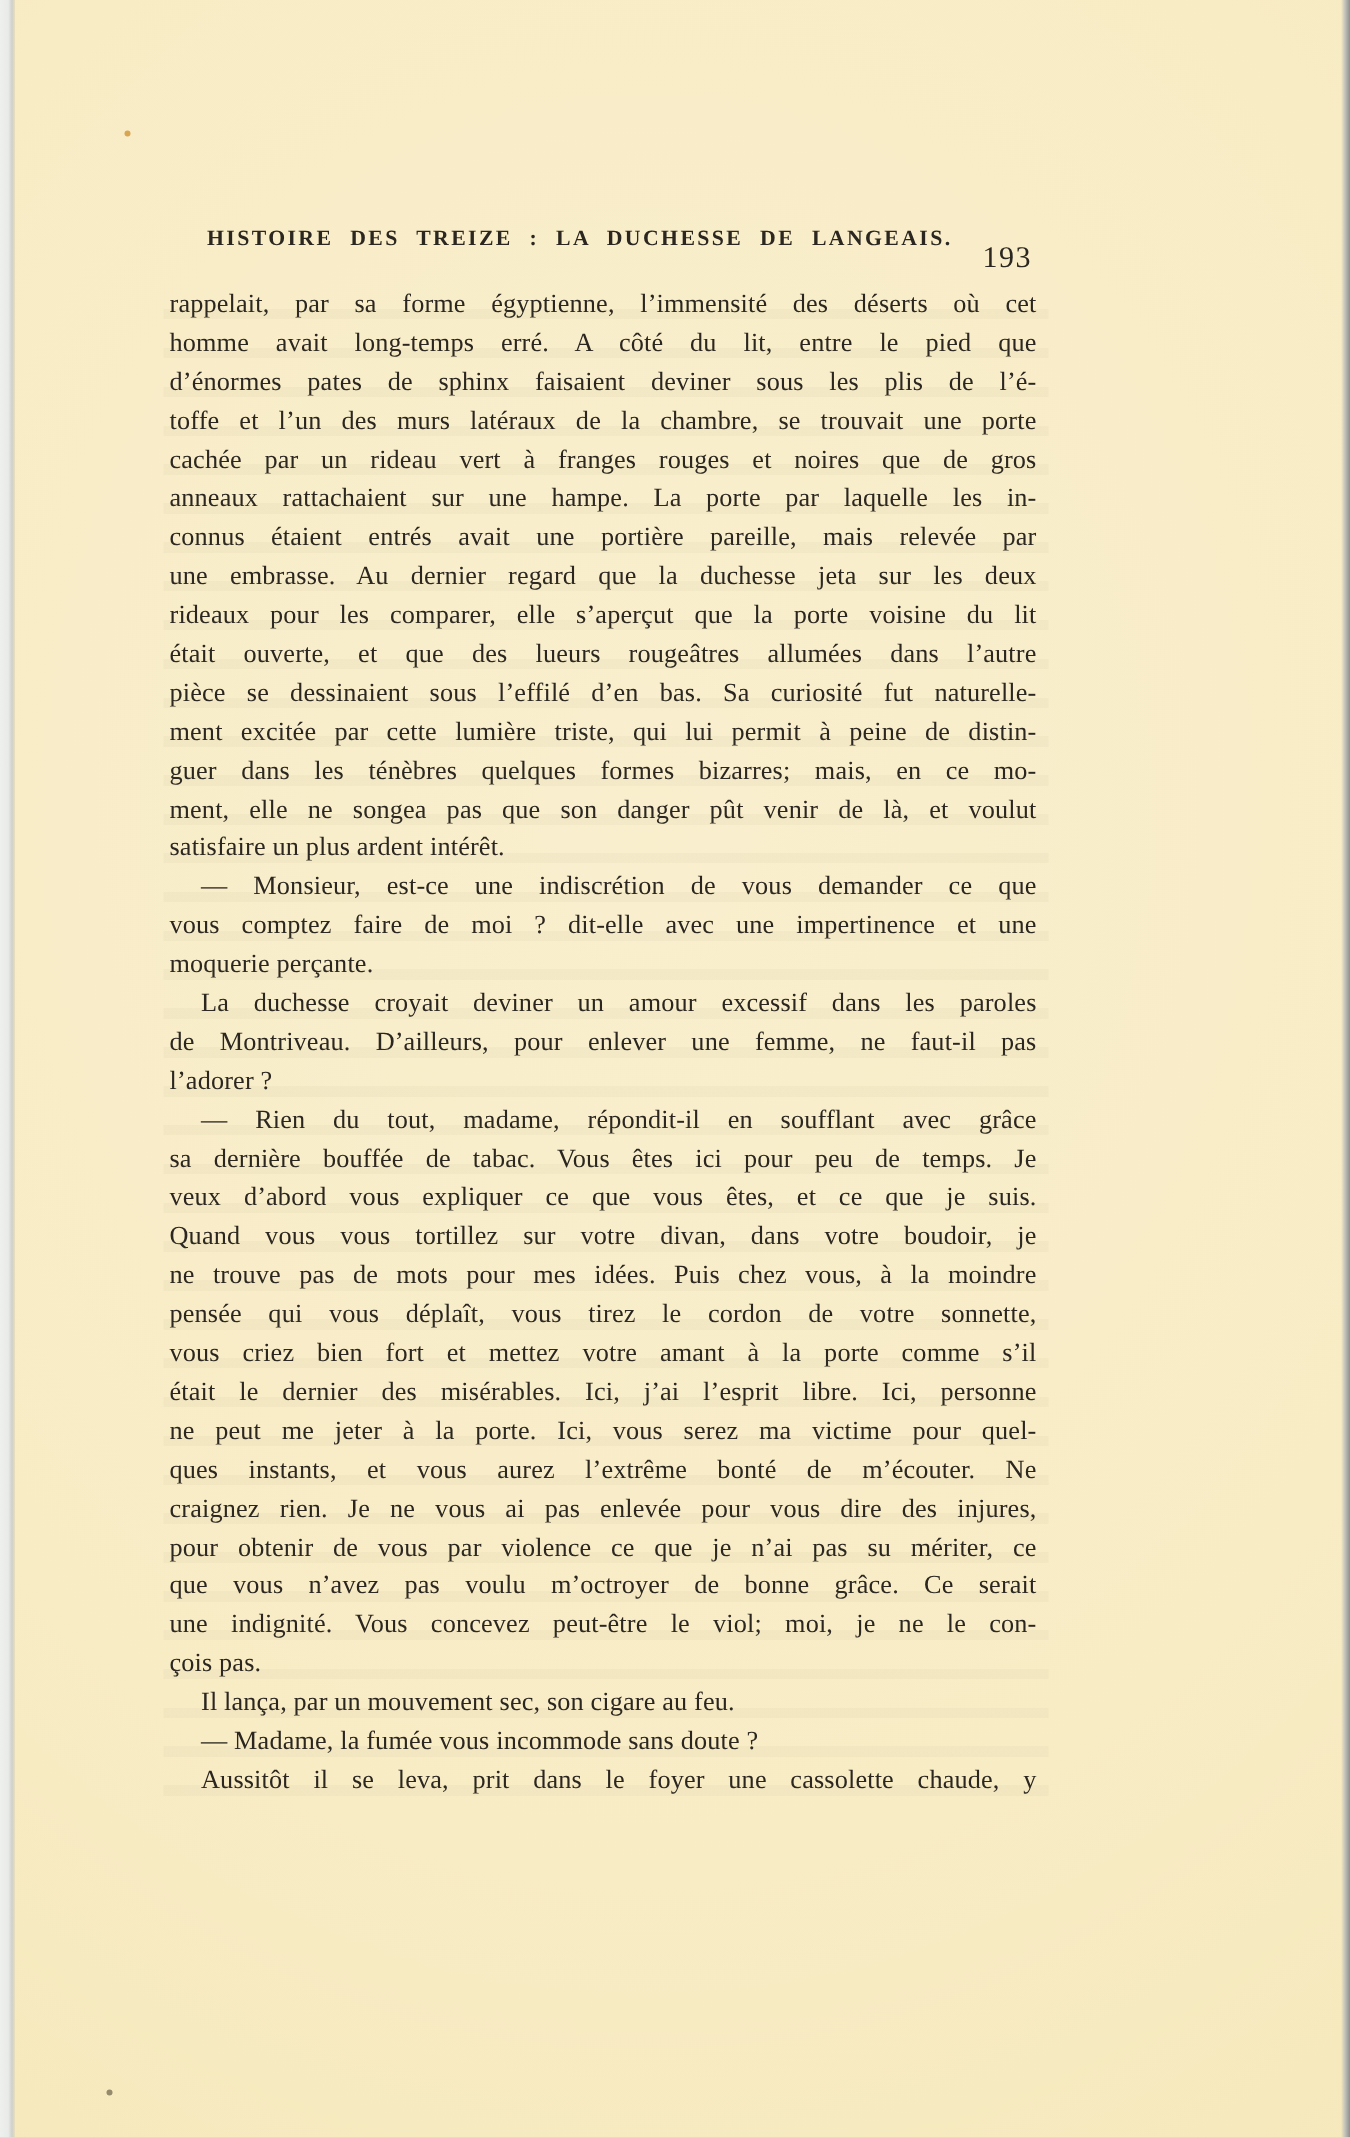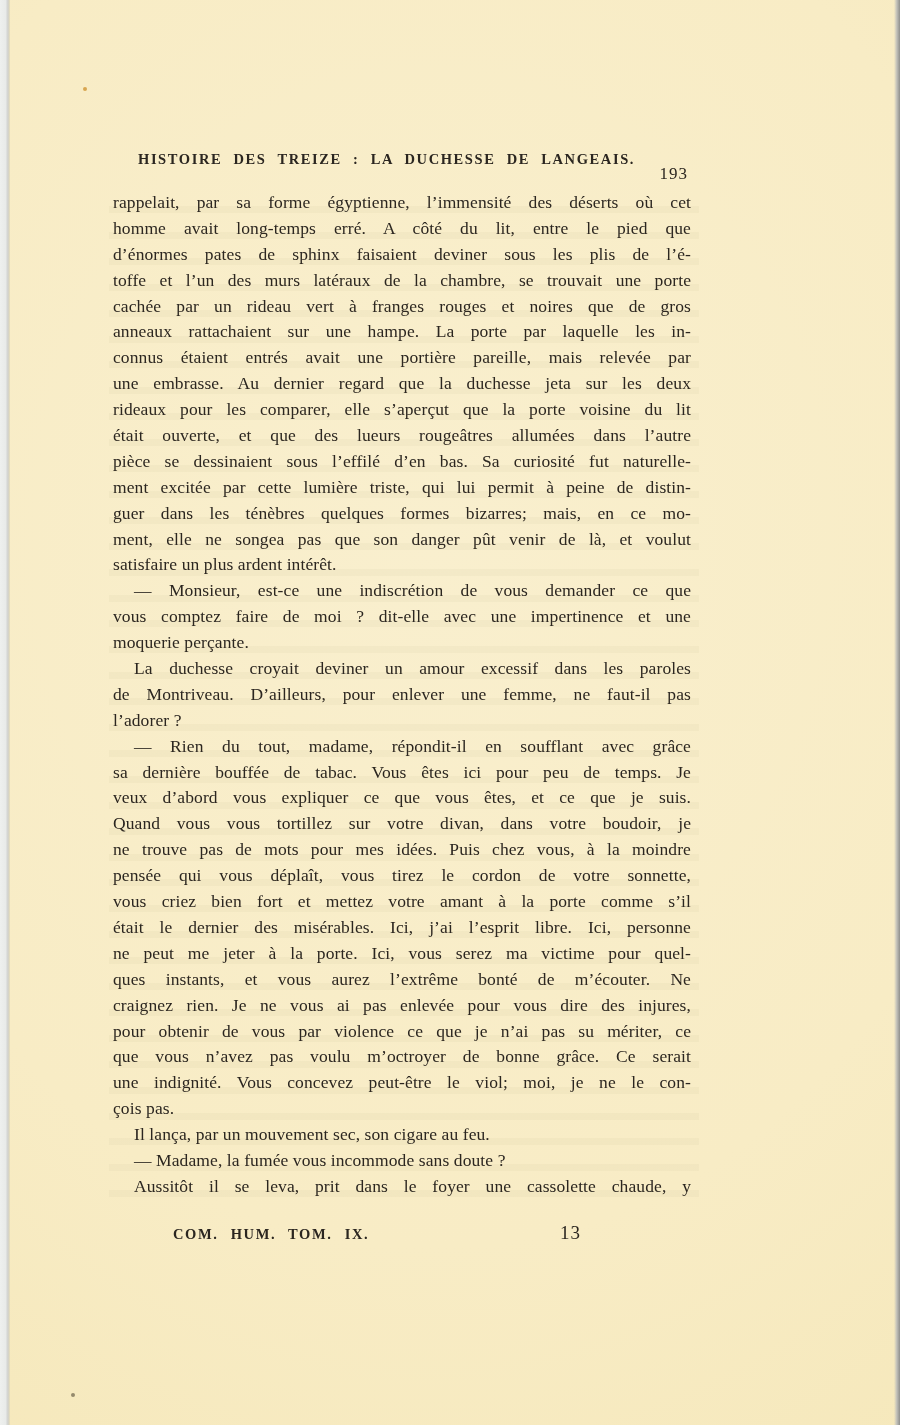--- a/index.html
+++ b/index.html
@@ -35,21 +35,21 @@
     position: absolute; left: 113px; top: 152px; width: 578px; height: 32px;
   }
   .running-title {
     position: absolute; left: 25px; bottom: 16px;
     font-size: 14.5px; font-weight: bold;
     letter-spacing: 1.6px; word-spacing: 6px;
     white-space: nowrap;
   }
   .page-number {
     position: absolute; right: 3px; bottom: 0;
-    font-size: 17px; font-weight: normal; letter-spacing: 1px;
+    font-size: 20px; font-weight: normal; letter-spacing: 1px;
   }
 
   
   .text-column {
     position: absolute; left: 113px; top: 190px; width: 578px;
   }
   .text-column::after { 
     content: ""; position: absolute; inset: 0 -8px 0 -4px; pointer-events: none;
     background: repeating-linear-gradient(
       to bottom,
@@ -131,17 +131,13 @@
     <div class="line">craignez rien. Je ne vous ai pas enlevée pour vous dire des injures,</div>
     <div class="line">pour obtenir de vous par violence ce que je n’ai pas su mériter, ce</div>
     <div class="line">que vous n’avez pas voulu m’octroyer de bonne grâce. Ce serait</div>
     <div class="line">une indignité. Vous concevez peut-être le viol; moi, je ne le con-</div>
     <div class="line end">çois pas.</div>
     <div class="line ind end">Il lança, par un mouvement sec, son cigare au feu.</div>
     <div class="line ind end">— Madame, la fumée vous incommode sans doute ?</div>
     <div class="line ind">Aussitôt il se leva, prit dans le foyer une cassolette chaude, y</div>
   </div>
 
-  <div class="page-footer">
-    <div class="footer-signature">COM. HUM. TOM. IX.</div>
-    <div class="footer-sheet-number">13</div>
-  </div>
 </div>
 
 </body></html>

